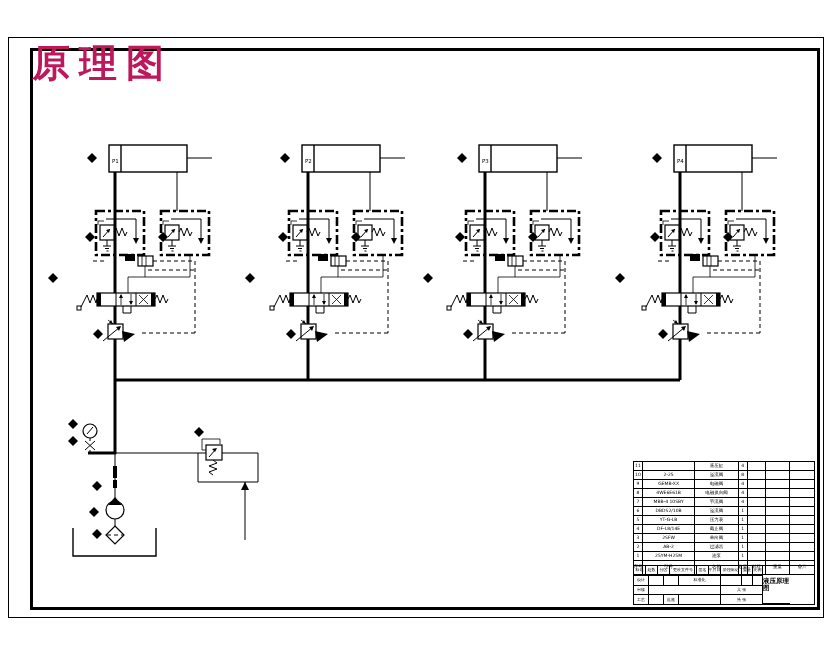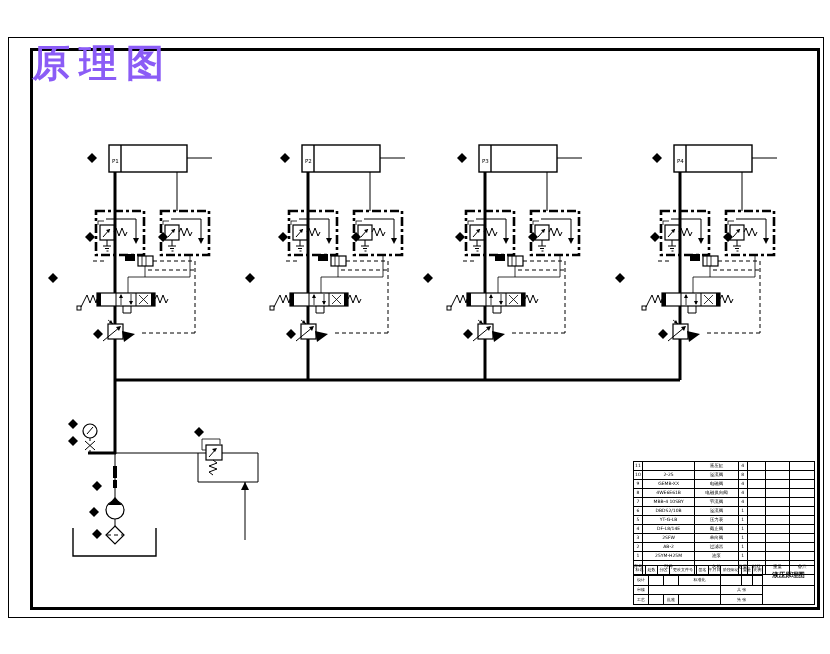--- a/index.html
+++ b/index.html
@@ -1,21 +1,21 @@
 <!DOCTYPE html>
 <html><head>
 <meta charset="utf-8">
 <style>
   html,body{margin:0;padding:0;background:#fff;}
   #page{position:relative;width:830px;height:654px;background:#fff;overflow:hidden;
         font-family:"DejaVu Sans","Liberation Sans",sans-serif;color:#000;}
   .border-outer{position:absolute;left:8px;top:37px;width:814px;height:579px;border:1px solid #000;}
   .border-inner{position:absolute;left:30px;top:48px;width:784px;height:556px;border:3px solid #000;}
   #drawing-title{position:absolute;left:32px;top:38px;font-size:38px;font-weight:bold;
-        letter-spacing:9px;color:#8b5cf6;font-family:"DejaVu Serif","Liberation Serif",serif;z-index:5;}
+        letter-spacing:9px;color:#be185d;font-family:"DejaVu Serif","Liberation Serif",serif;z-index:5;}
   svg{position:absolute;left:0;top:0;}
   .ln{stroke:#000;stroke-width:1;fill:none;}
   .ln2{stroke:#000;stroke-width:1.4;fill:none;}
   .thk{stroke:#000;stroke-width:3;fill:none;}
   .thin{stroke:#000;stroke-width:.8;fill:none;}
   .dsh{stroke:#000;stroke-width:1;fill:none;stroke-dasharray:4 3;}
   .boxd{stroke:#000;stroke-width:2.6;fill:none;stroke-dasharray:9 3 3 3;}
   .fil{fill:#000;stroke:none;}
   .wbx{fill:#fff;stroke:#000;stroke-width:1.2;}
   .lbl{font-size:5.5px;font-family:"DejaVu Sans",sans-serif;fill:#000;}
@@ -26,21 +26,21 @@
   .plrow.hdr{height:13px;border-bottom:none;font-size:4.5px;}
   .plc{border-right:1px solid #000;height:100%;display:flex;align-items:center;
         justify-content:center;overflow:hidden;white-space:nowrap;box-sizing:border-box;}
   .c0{width:9px;}.c1{width:53px;}.c2{width:44px;}.c3{width:9px;}
   .c4{width:18px;}.c5{width:25px;}.c6{width:24px;border-right:none;}
   
   #title-block{position:absolute;left:633px;top:565px;width:182px;height:40px;
         border:1px solid #000;box-sizing:border-box;display:flex;font-size:4px;line-height:1;}
   .tb-left{width:87px;border-right:1px solid #000;display:flex;flex-direction:column;box-sizing:border-box;}
   .tb-mid{width:43px;border-right:1px solid #000;display:flex;flex-direction:column;box-sizing:border-box;}
-  .tb-right{width:52px;display:flex;flex-direction:column;box-sizing:border-box;}
+  .tb-right{width:52px;display:flex;flex-direction:row;box-sizing:border-box;}
   .tbr{display:flex;flex:1;border-bottom:1px solid #000;}
   .tbr:last-child{border-bottom:none;}
   .tbc{border-right:1px solid #000;display:flex;align-items:center;justify-content:center;
         overflow:hidden;white-space:nowrap;box-sizing:border-box;}
   .tbc:last-child{border-right:none;}
   .tb-title{flex:1.1;display:flex;align-items:center;justify-content:center;
         font-size:6.5px;font-weight:bold;border-bottom:1px solid #000;}
   .tb-blank{flex:1;}
 </style>
 </head>

